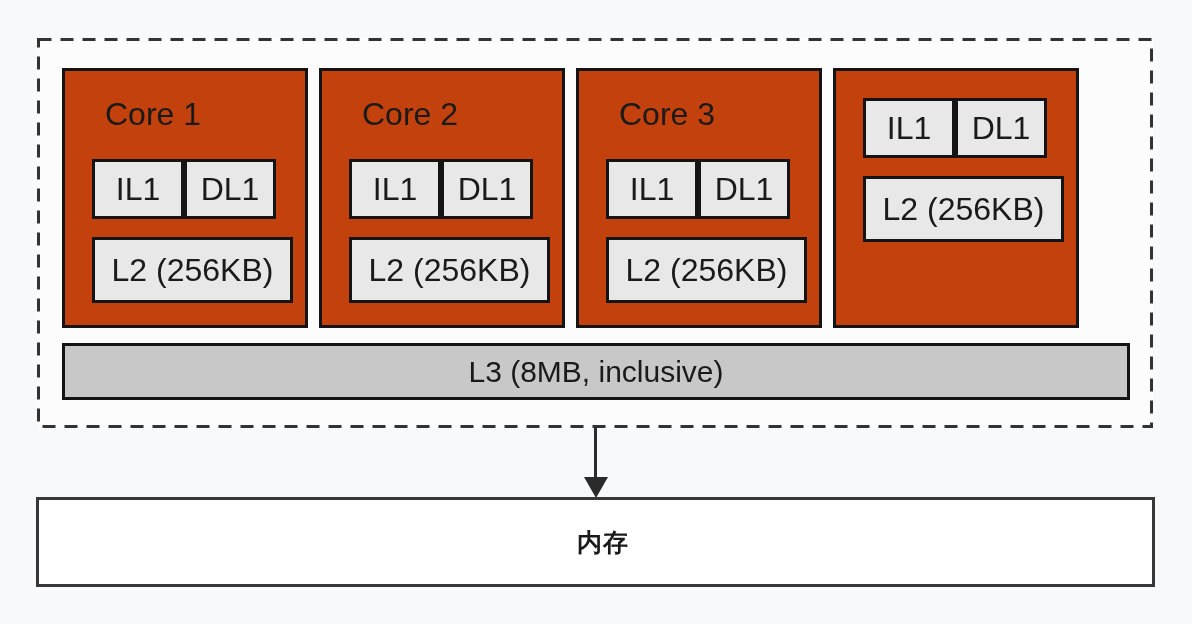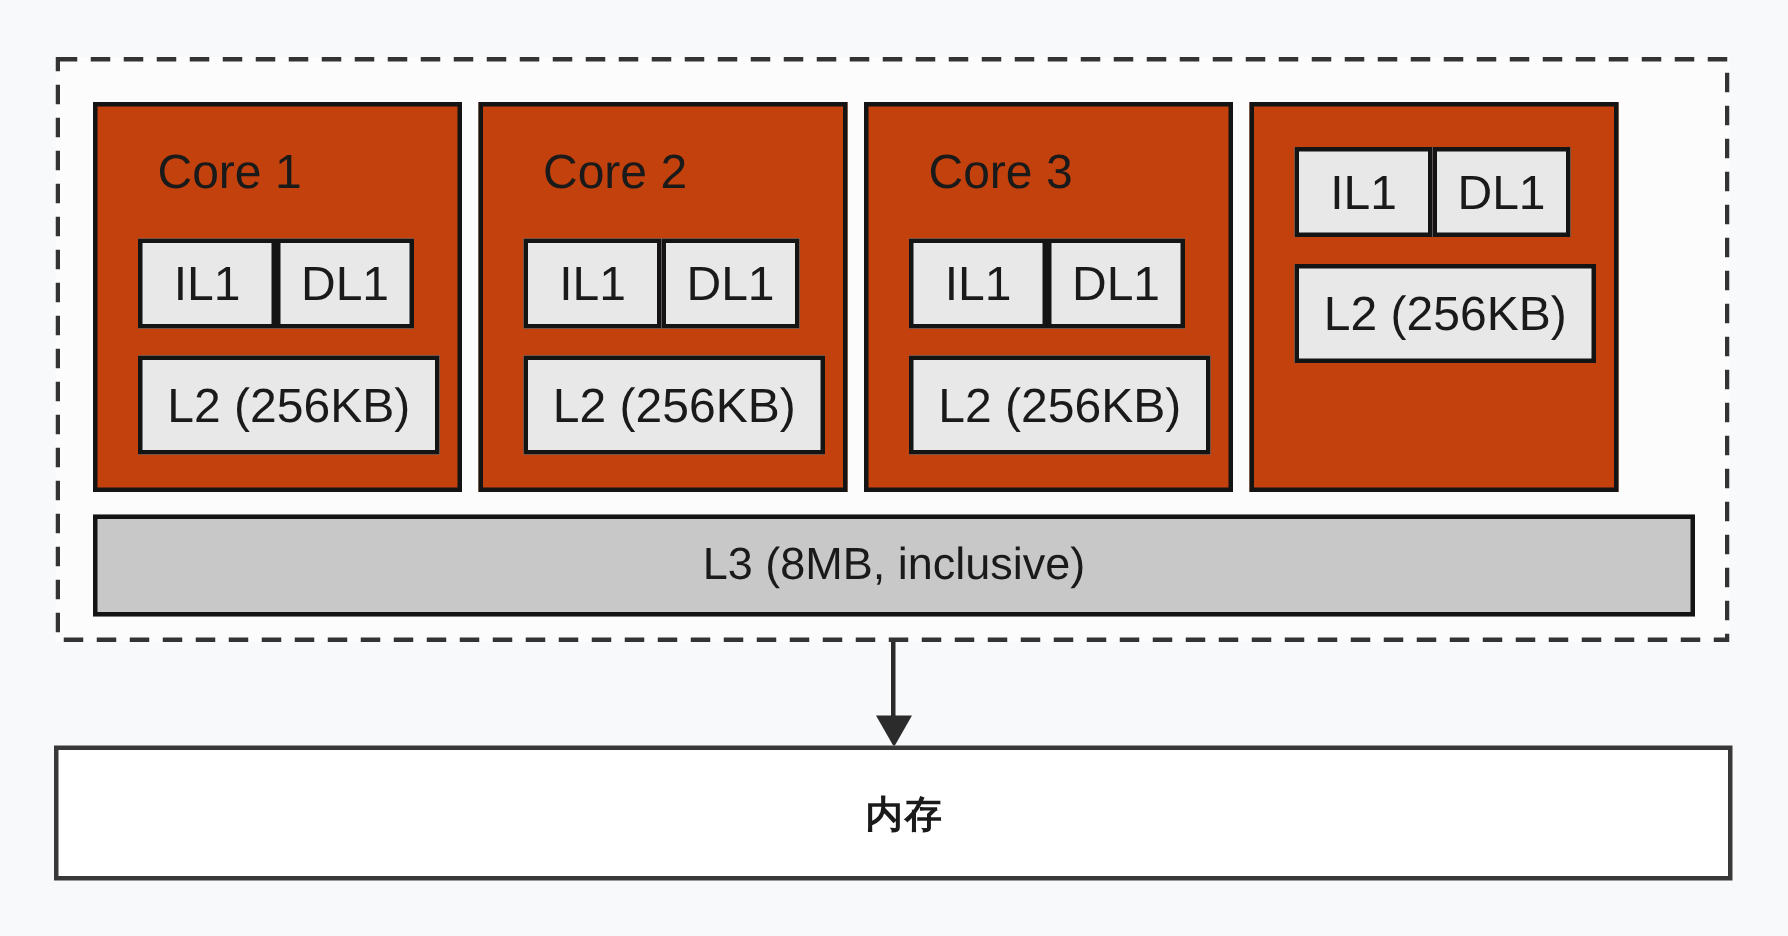--- a/index.html
+++ b/index.html
@@ -78,21 +78,21 @@
     height: 66px;
     margin: 18px 0 0 27px;
   }
 
   
   .l3-bar {
     position: relative;
     box-sizing: border-box;
     margin-top: 15px;
     width: 1068px;
-    height: 68px;
+    height: 57px;
     background: #c8c8c8;
     border: 3px solid #141414;
     display: flex;
     align-items: center;
     justify-content: center;
     font-size: 30px;
     white-space: nowrap;
   }
 
   

